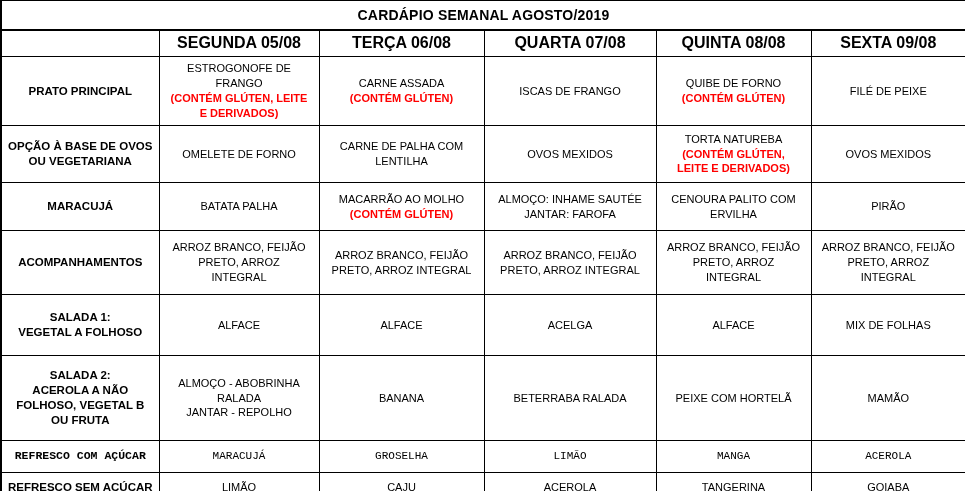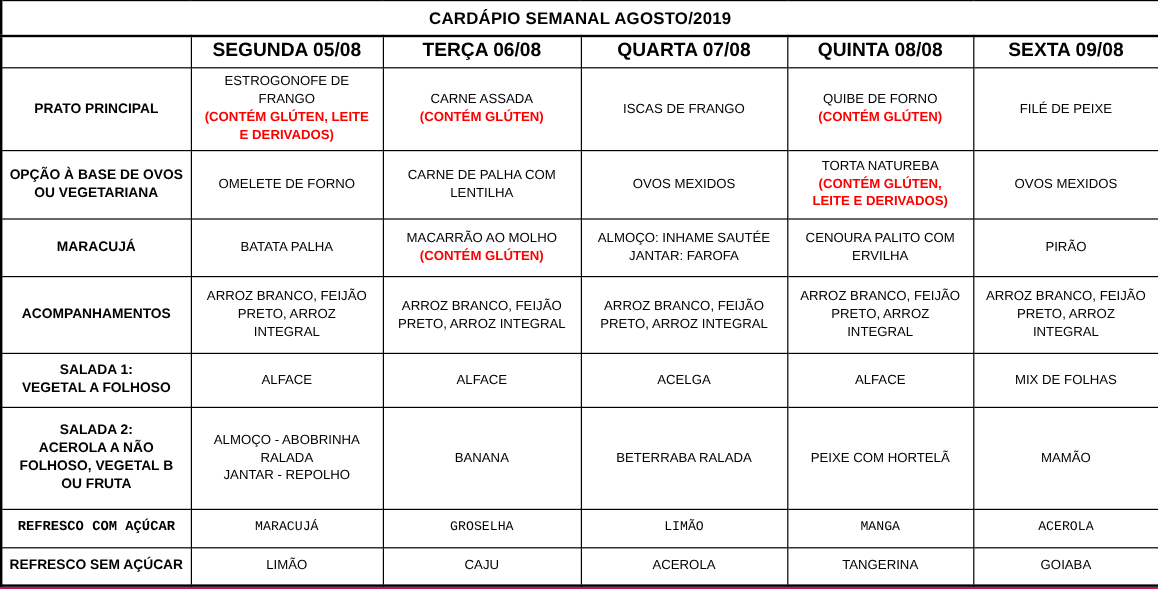--- a/index.html
+++ b/index.html
@@ -16,21 +16,21 @@
   col.c0{width:158px;} col.c1{width:160px;} col.c2{width:165px;}
   col.c3{width:172px;} col.c4{width:155px;} col.c5{width:155px;}
   td,th{
     border:1px solid #000000;
     text-align:center;vertical-align:middle;
     overflow:hidden;padding:2px 8px;
   }
   tr.r-title{height:29px;}
   tr.r-head{height:27px;}
   tr.r1{height:69px;} tr.r2{height:57px;margin-top:36px;} tr.r3{height:48px;}
-  tr.r4{height:64px;} tr.r5{height:45px;} tr.r6{height:85px;}
+  tr.r4{height:64px;} tr.r5{height:61px;} tr.r6{height:85px;}
   tr.r7{height:32px;font-family:Liberation Mono, monospace;} tr.r8{height:31px;}
   td.title{
     font-weight:bold;font-size:14px;letter-spacing:.2px;
     border-bottom:2px solid #000000;
   }
   th.dayhead{font-weight:bold;font-size:16px;}
   th.rl{font-weight:bold;font-size:11.5px;line-height:1.3;padding:2px 5px;}
   td.cell{font-size:11px;line-height:1.35;padding:2px 10px;}
   span.lbl{display:block;}
   span.mn{display:block;}

